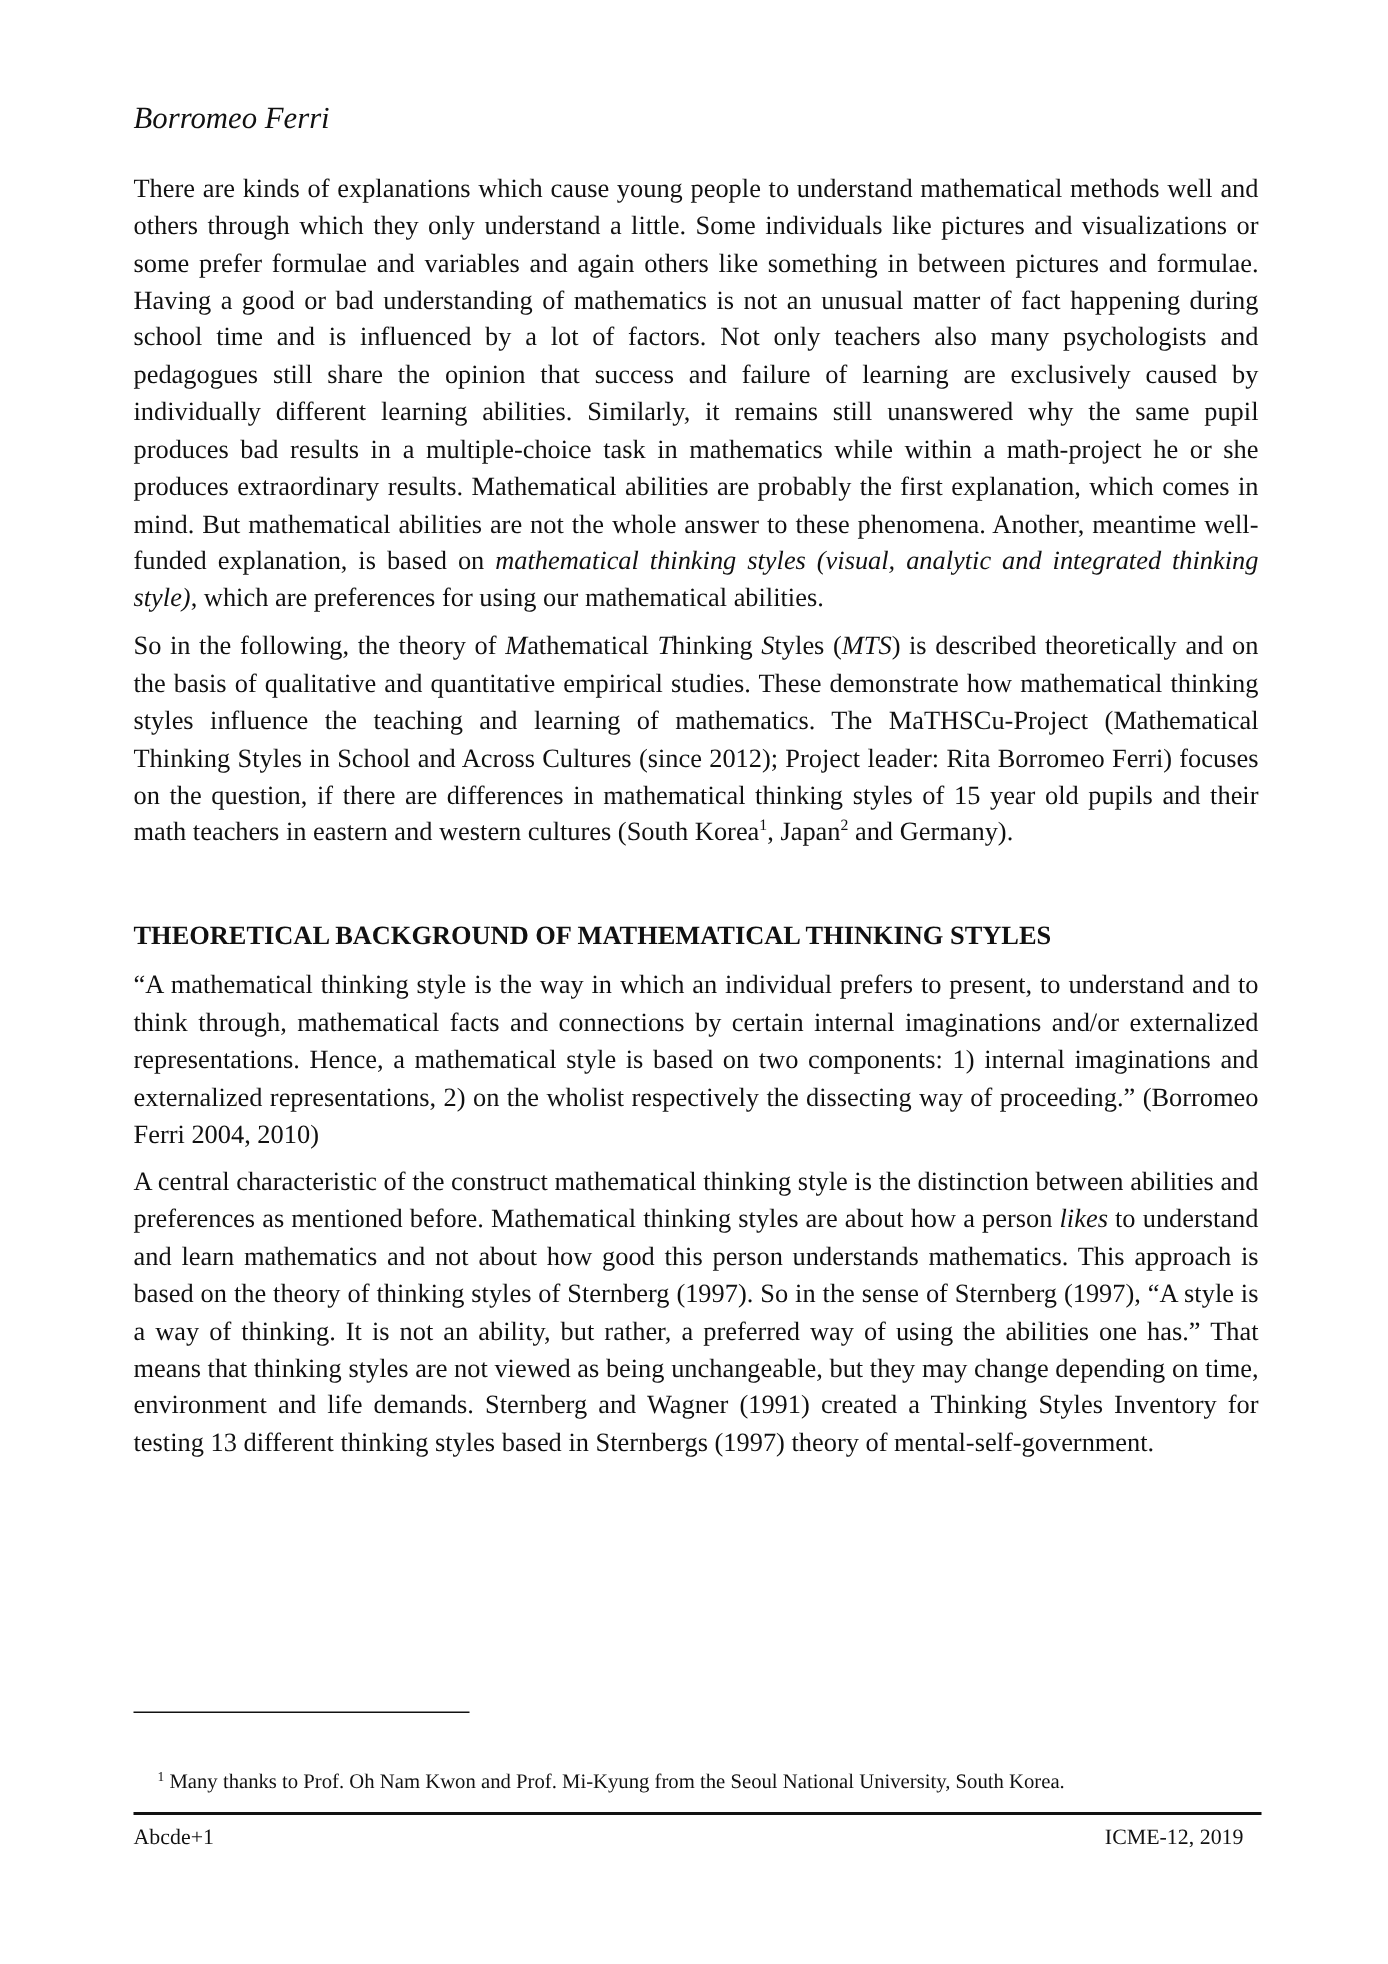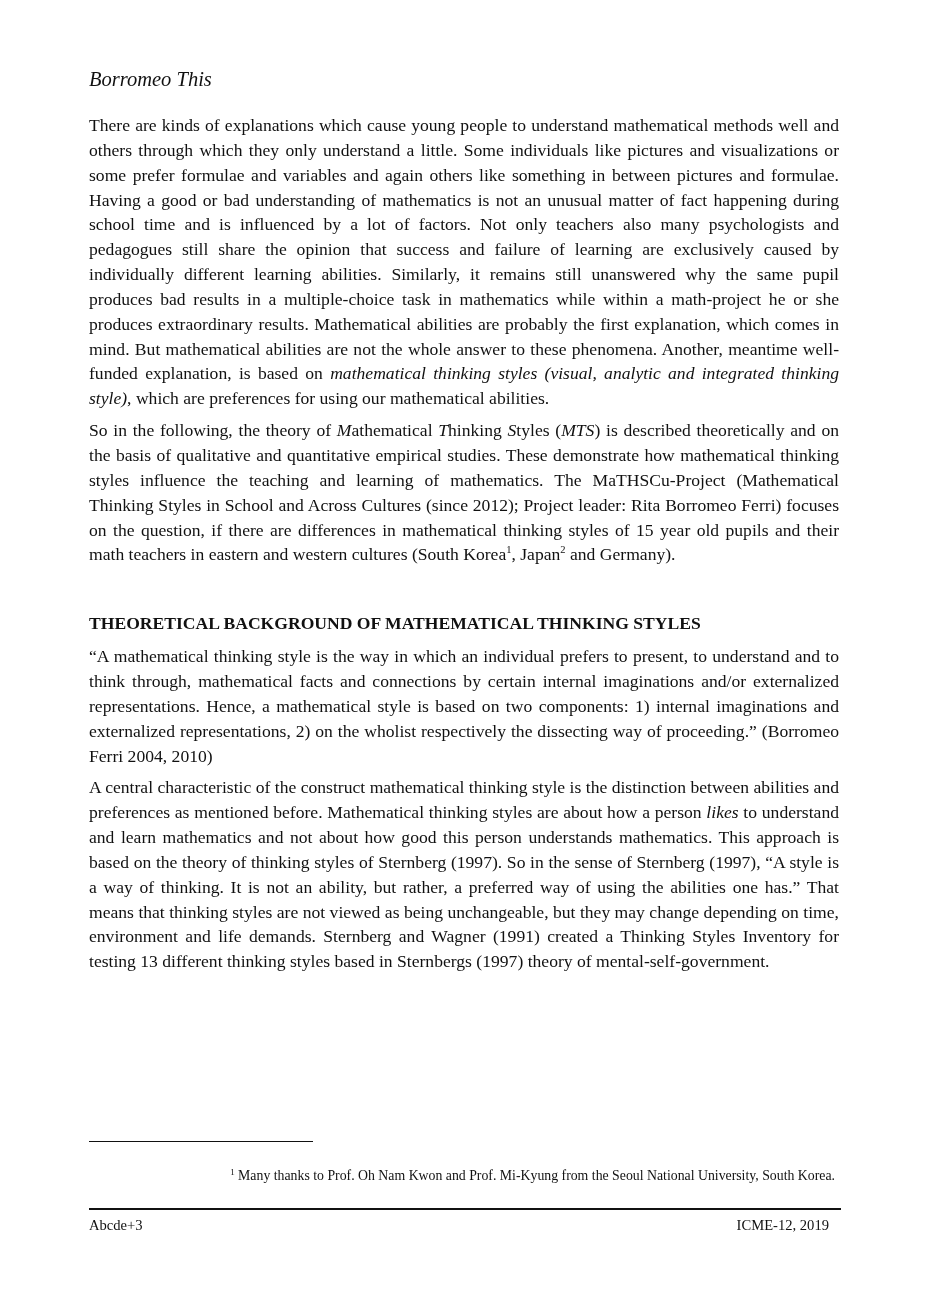--- a/index.html
+++ b/index.html
@@ -8,44 +8,44 @@
   .page { position: absolute; left: 89px; top: 0; width: 750px; }
   .running-head { position: absolute; top: 68px; left: 0; font-style: italic; font-size: 20.5px; }
   .body-text { position: absolute; top: 113px; left: 0; width: 750px; font-size: 17.6px;
                line-height: 24.85px; text-align: justify; }
   .body-text p { margin: 0 0 7px 0; }
   .spacer { height: 37px; }
   h2.section { font-size: 17.6px; font-weight: bold; margin: 0 0 9px 0; line-height: 24px; text-align: left; }
   sup { font-size: 10.5px; line-height: 0; vertical-align: 7px; }
   .fn-rule { position: absolute; top: 1141px; left: 0; width: 224px; border-top: 1px solid #111; }
   .footnotes { position: absolute; top: 1163px; left: 0; width: 750px; font-size: 13.8px; line-height: 17px; }
-  .footnotes div { margin: 4px; text-align: right; }
+  .footnotes div { margin: 16px; }
   .footnotes sup { font-size: 9px; vertical-align: 5px; }
   .footer-rule { position: absolute; top: 1208px; left: 0; width: 752px; border-top: 2px solid #111; }
   .footer { position: absolute; top: 1217px; left: 0; width: 740px; font-size: 14.6px;
             display: flex; justify-content: space-between; }
 </style>
 </head>
 <body>
 
 <div class="page">
-  <div class="running-head">Borromeo This</div>
+  <div class="running-head">Borromeo Ferri</div>
 
   <div class="body-text">
     <p><span>There are kinds of explanations which cause young people to understand mathematical methods well and others through which they only understand a little. Some individuals like pictures and visualizations or some prefer formulae and variables and again others like something in between pictures and formulae. Having a good or bad understanding of mathematics is not an unusual matter of fact happening during school time and is influenced by a lot of factors. Not only teachers also many psychologists and pedagogues still share the opinion that success and failure of learning are exclusively caused by individually different learning abilities. Similarly, it remains still unanswered why the same pupil produces bad results in a multiple-choice task in mathematics while within a math-project he or she produces extraordinary results. Mathematical abilities are probably the first explanation, which comes in mind. But mathematical abilities are not the whole answer to these phenomena. Another, meantime well-funded explanation, is based on </span><em>mathematical thinking styles (visual, analytic and integrated thinking style)</em><span>, which are preferences for using our mathematical abilities.</span></p>
     <p><span>So in the following, the theory of </span><em>M</em><span>athematical </span><em>T</em><span>hinking </span><em>S</em><span>tyles (</span><em>MTS</em><span>) is described theoretically and on the basis of qualitative and quantitative empirical studies. These demonstrate how mathematical thinking styles influence the teaching and learning of mathematics. The MaTHSCu-Project (Mathematical Thinking Styles in School and Across Cultures (since 2012); Project leader: Rita Borromeo Ferri) focuses on the question, if there are differences in mathematical thinking styles of 15 year old pupils and their math teachers in eastern and western cultures (South Korea</span><sup>1</sup><span>, Japan</span><sup>2</sup><span> and Germany).</span></p>
     <div class="spacer"></div>
     <h2 class="section">THEORETICAL BACKGROUND OF MATHEMATICAL THINKING STYLES</h2>
     <p>“A mathematical thinking style is the way in which an individual prefers to present, to understand and to think through, mathematical facts and connections by certain internal imaginations and/or externalized representations. Hence, a mathematical style is based on two components: 1) internal imaginations and externalized representations, 2) on the wholist respectively the dissecting way of proceeding.” (Borromeo Ferri 2004, 2010)</p>
     <p><span>A central characteristic of the construct mathematical thinking style is the distinction between abilities and preferences as mentioned before. Mathematical thinking styles are about how a person </span><em>likes</em><span> to understand and learn mathematics and not about how good this person understands mathematics. This approach is based on the theory of thinking styles of Sternberg (1997). So in the sense of Sternberg (1997), “A style is a way of thinking. It is not an ability, but rather, a preferred way of using the abilities one has.” That means that thinking styles are not viewed as being unchangeable, but they may change depending on time, environment and life demands. Sternberg and Wagner (1991) created a Thinking Styles Inventory for testing 13 different thinking styles based in Sternbergs (1997) theory of mental-self-government.</span></p>
   </div>
 
   <div class="fn-rule"></div>
   <div class="footnotes">
     <div><sup>1</sup><span> Many thanks to Prof. Oh Nam Kwon and Prof. Mi-Kyung from the Seoul National University, South Korea.</span></div>
   </div>
 
   <div class="footer-rule"></div>
   <div class="footer">
-    <span>Abcde+3</span>
+    <span>Abcde+1</span>
     <span>ICME-12, 2019</span>
   </div>
 </div>
 
 </body></html>

